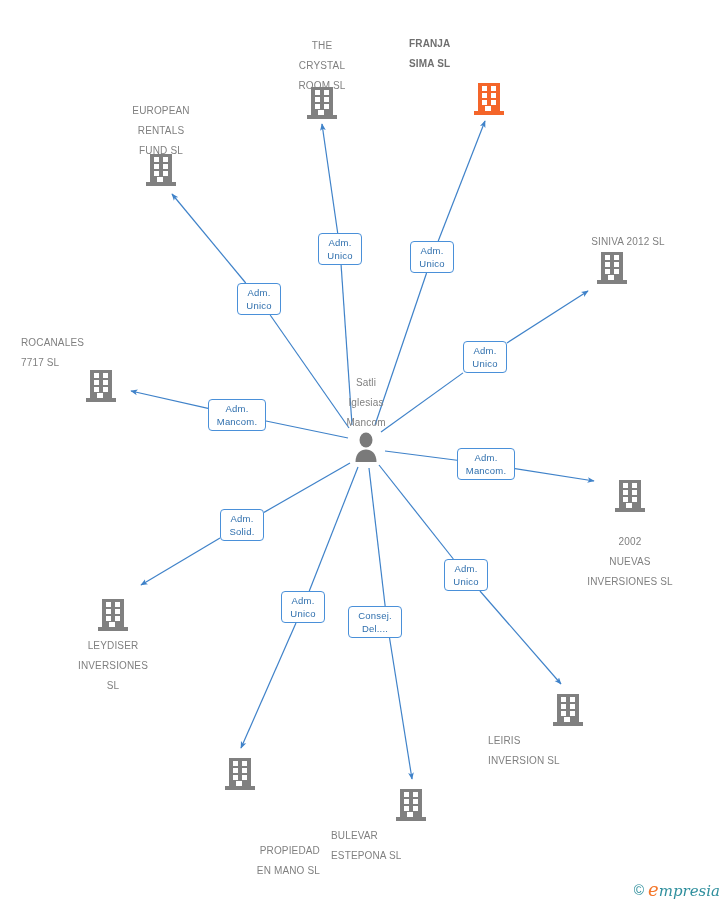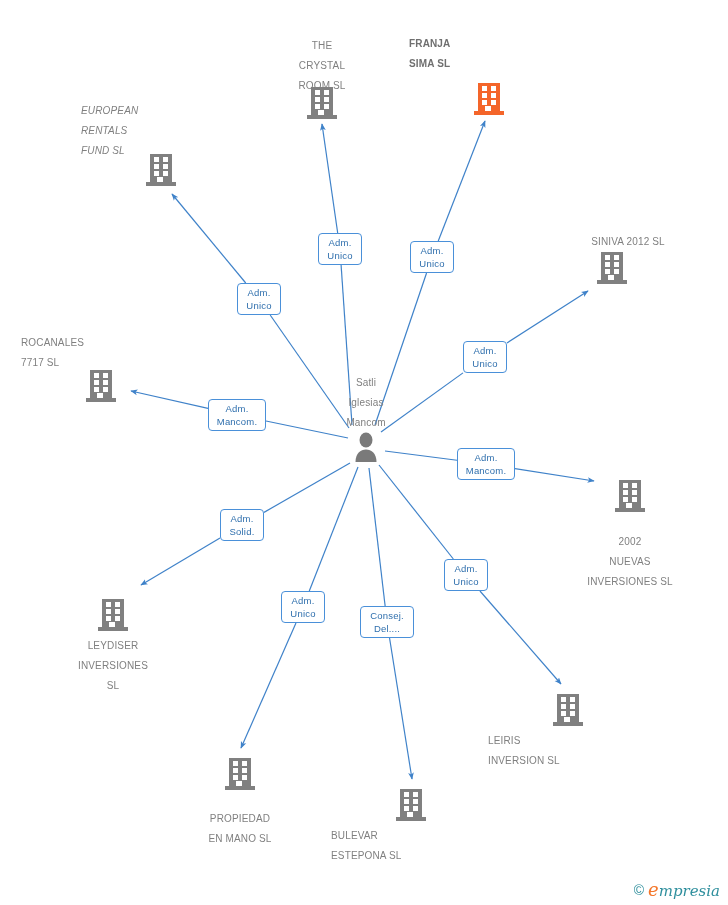--- a/index.html
+++ b/index.html
@@ -161,21 +161,21 @@
           <rect x="8" y="4" width="5" height="5" fill="#ffffff"></rect>
           <rect x="17" y="4" width="5" height="5" fill="#ffffff"></rect>
           <rect x="8" y="11" width="5" height="5" fill="#ffffff"></rect>
           <rect x="17" y="11" width="5" height="5" fill="#ffffff"></rect>
           <rect x="8" y="18" width="5" height="5" fill="#ffffff"></rect>
           <rect x="17" y="18" width="5" height="5" fill="#ffffff"></rect>
           <rect x="11" y="24" width="6" height="5" fill="#ffffff"></rect>
           <rect x="0" y="29" width="30" height="4" fill="#808080"></rect>
         </svg>
       </div>
-      <div class="node-label" style="position: absolute; width: 160px; left: 81px; text-align: left; top: 101px; font-style: italic;">EUROPEAN
+      <div class="node-label" style="position: absolute; width: 160px; left: 81px; text-align: center; top: 101px;">EUROPEAN
 RENTALS
 FUND  SL</div>
       <div class="node above" style="left: 612px; top: 251px;">
         <svg width="30" height="34" viewBox="0 0 30 34" class="node-icon">
           <rect x="4" y="1" width="22" height="28" fill="#808080"></rect>
           <rect x="8" y="4" width="5" height="5" fill="#ffffff"></rect>
           <rect x="17" y="4" width="5" height="5" fill="#ffffff"></rect>
           <rect x="8" y="11" width="5" height="5" fill="#ffffff"></rect>
           <rect x="17" y="11" width="5" height="5" fill="#ffffff"></rect>
           <rect x="8" y="18" width="5" height="5" fill="#ffffff"></rect>
@@ -253,21 +253,21 @@
           <rect x="8" y="4" width="5" height="5" fill="#ffffff"></rect>
           <rect x="17" y="4" width="5" height="5" fill="#ffffff"></rect>
           <rect x="8" y="11" width="5" height="5" fill="#ffffff"></rect>
           <rect x="17" y="11" width="5" height="5" fill="#ffffff"></rect>
           <rect x="8" y="18" width="5" height="5" fill="#ffffff"></rect>
           <rect x="17" y="18" width="5" height="5" fill="#ffffff"></rect>
           <rect x="11" y="24" width="6" height="5" fill="#ffffff"></rect>
           <rect x="0" y="29" width="30" height="4" fill="#808080"></rect>
         </svg>
       </div>
-      <div class="node-label" style="position: absolute; width: 160px; left: 160px; text-align: center; top: 809px;">PROPIEDAD
+      <div class="node-label" style="position: absolute; width: 160px; left: 160px; text-align: right; top: 841px;">PROPIEDAD
 EN MANO SL</div>
       <div class="node below" style="left: 411px; top: 786px;">
         <svg width="30" height="34" viewBox="0 0 30 34" class="node-icon">
           <rect x="4" y="1" width="22" height="28" fill="#808080"></rect>
           <rect x="8" y="4" width="5" height="5" fill="#ffffff"></rect>
           <rect x="17" y="4" width="5" height="5" fill="#ffffff"></rect>
           <rect x="8" y="11" width="5" height="5" fill="#ffffff"></rect>
           <rect x="17" y="11" width="5" height="5" fill="#ffffff"></rect>
           <rect x="8" y="18" width="5" height="5" fill="#ffffff"></rect>
           <rect x="17" y="18" width="5" height="5" fill="#ffffff"></rect>
@@ -297,21 +297,21 @@
       <div class="edge-label" style="left: 463px; top: 341px; width: 44px; height: 32px;">Adm.
 Unico</div>
       <div class="edge-label" style="left: 208px; top: 399px; width: 58px; height: 32px;">Adm.
 Mancom.</div>
       <div class="edge-label" style="left: 457px; top: 448px; width: 58px; height: 32px;">Adm.
 Mancom.</div>
       <div class="edge-label" style="left: 220px; top: 509px; width: 44px; height: 32px;">Adm.
 Solid.</div>
       <div class="edge-label" style="left: 281px; top: 591px; width: 44px; height: 32px;">Adm.
 Unico</div>
-      <div class="edge-label" style="left: 360px; top: 606px; width: 54px; height: 32px;">Consej.
+      <div class="edge-label" style="left: 348px; top: 606px; width: 54px; height: 32px;">Consej.
 Del....</div>
       <div class="edge-label" style="left: 444px; top: 559px; width: 44px; height: 32px;">Adm.
 Unico</div>
     </div>
 
   <div class="footer">
     <span class="copy">©</span>
     <span class="brand"><span class="e">e</span><span>mpresia</span></span>
   </div>
 

